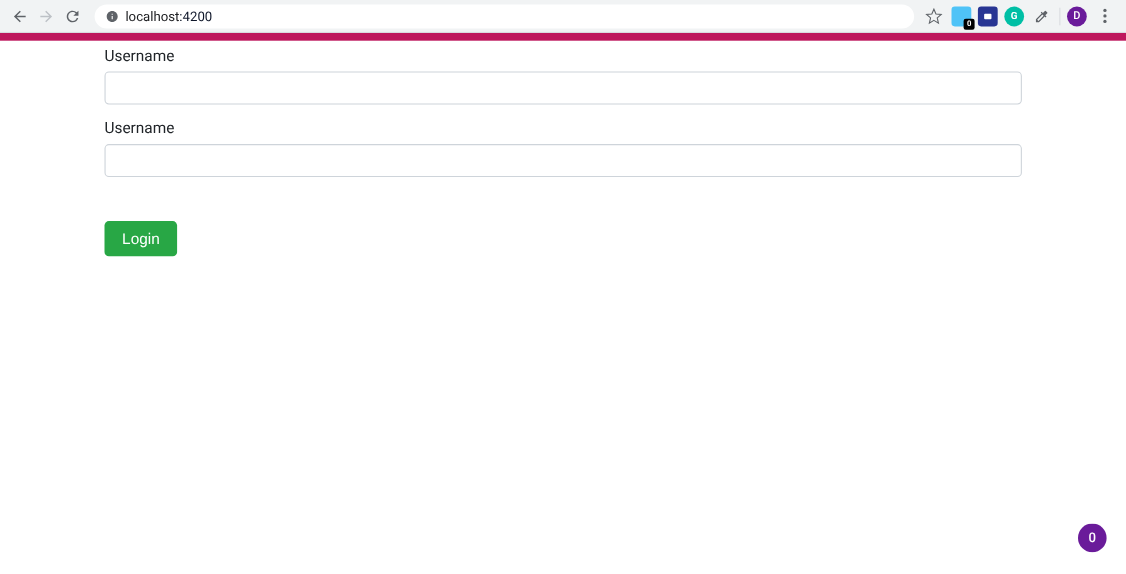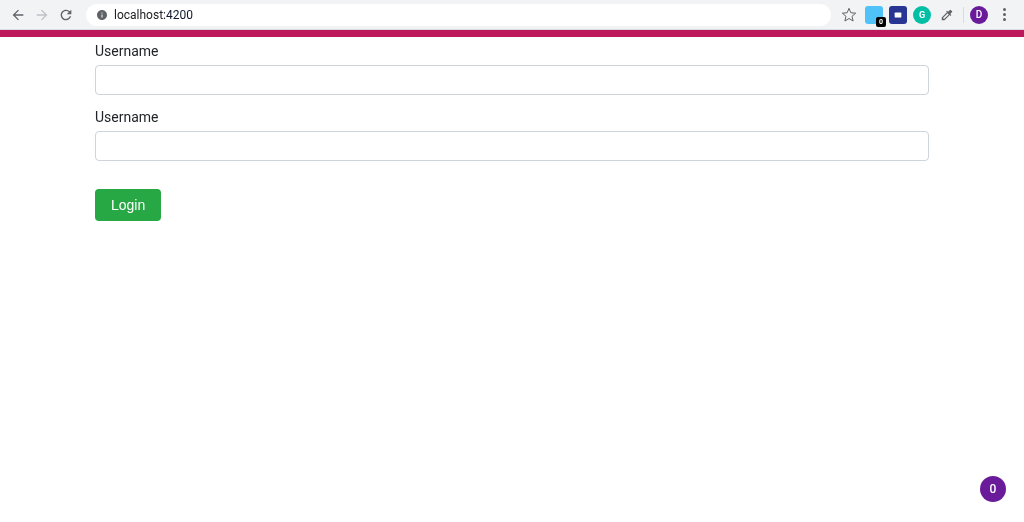--- a/index.html
+++ b/index.html
@@ -183,21 +183,21 @@
       border-radius: 4px;
     }
     .btn-login {
       background: #28a745;
       color: #fff;
       border: none;
       padding: 8px 16px;
       font-size: 14px;
       border-radius: 4px;
       cursor: pointer;
-      margin-top: 14px;
+      margin-top: 26px;
     }
     .floating-badge {
       position: fixed;
       bottom: 20px;
       right: 18px;
       width: 26px;
       height: 26px;
       border-radius: 50%;
       background: #6a1b9a;
       color: #fff;

